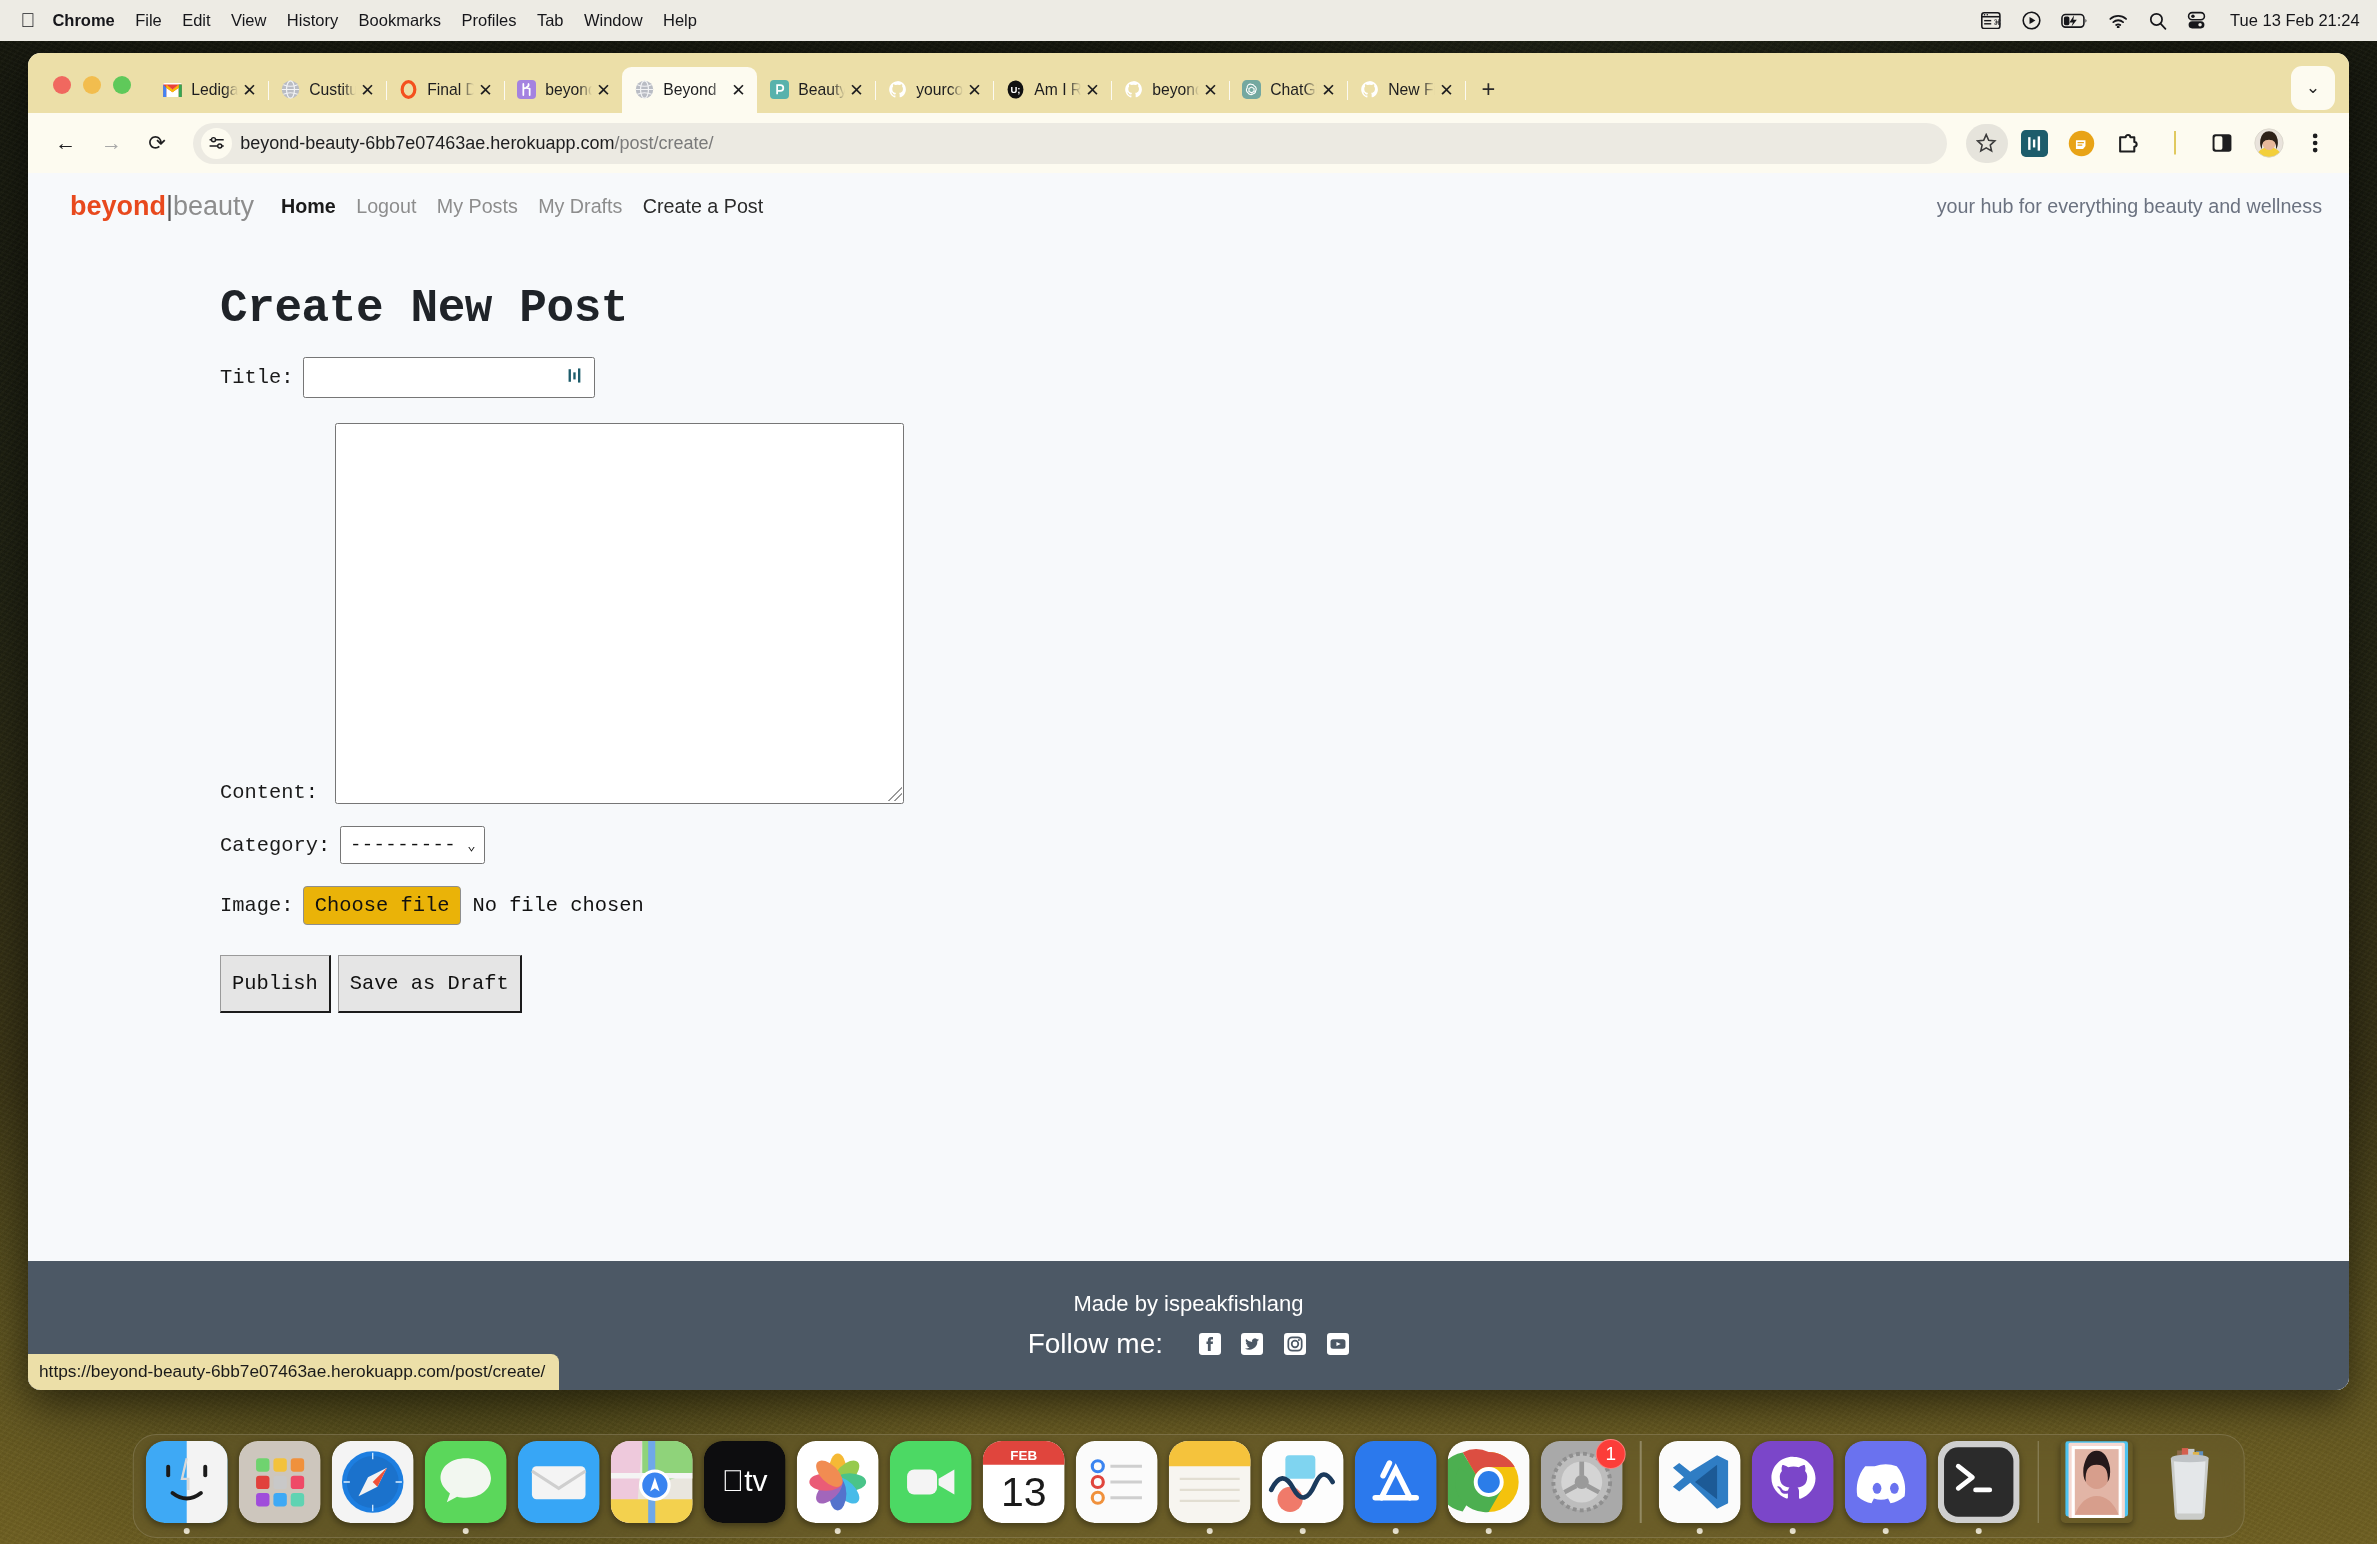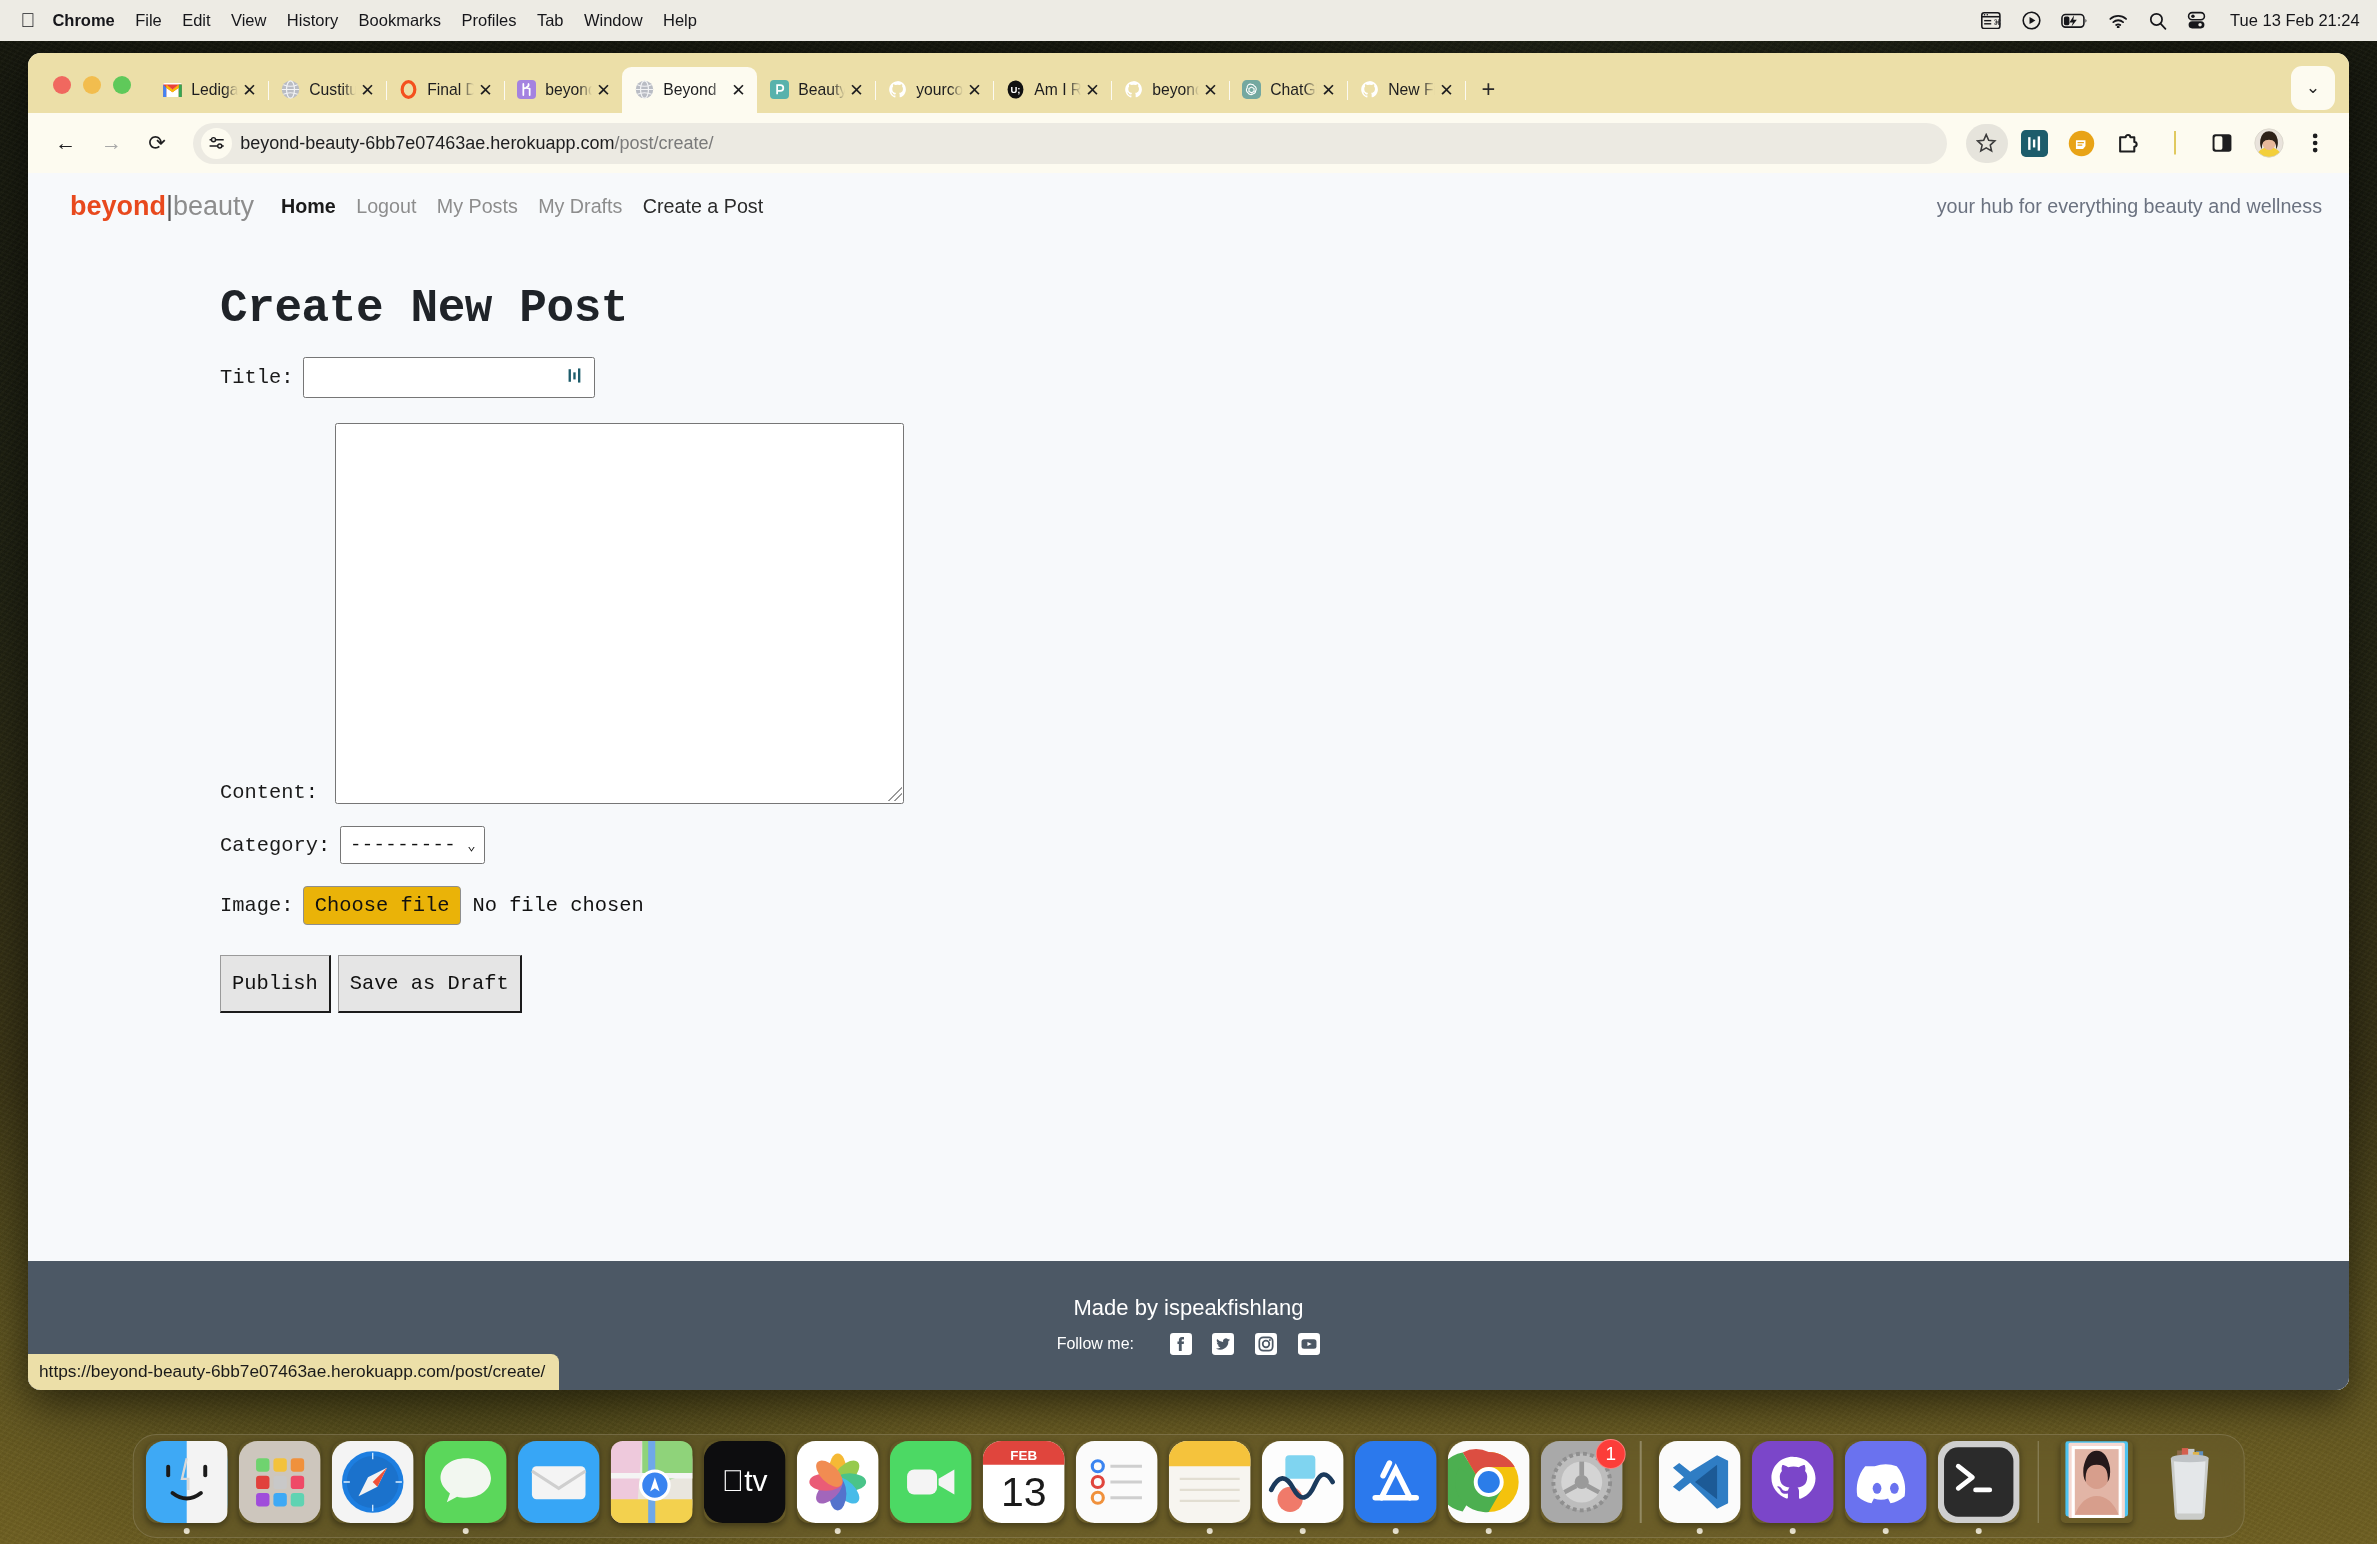--- a/index.html
+++ b/index.html
@@ -174,21 +174,21 @@
   .btnrow { display:flex; gap:7px; margin-top:30px; }
 
   
   #footer {
     position:absolute; left:0; right:0; bottom:0; height:129px;
     background:#4c5865; color:#fff;
     display:flex; flex-direction:column; align-items:center; justify-content:center; gap:11px;
   }
   #footer .made { font-size:22px; }
   #fsocial { display:flex; align-items:center; gap:19px; }
-  #fsocial .ftxt { font-size:16px; margin-right:16px; }
+  #fsocial .ftxt { font-size:28px; margin-right:16px; }
   .sicon { width:23.6px; height:23.6px; display:flex; align-items:center; justify-content:center; }
 
   
   #statusbar {
     position:absolute; left:0; bottom:0;
     background:#ecdfa8; color:#1a1a1a;
     font-size:17.3px; padding:7px 14px 7.9px 11px;
     border-radius:0 7.9px 0 0; white-space:nowrap;
     z-index:30;
   }
@@ -199,21 +199,21 @@
     bottom:6.3px; height:104px;
     background:rgba(104,92,48,.40);
     border:0.8px solid rgba(255,255,255,.14);
     border-radius:23.6px;
     display:flex; align-items:flex-start; gap:11px;
     padding:6.3px 12.6px 0 12.6px;
     backdrop-filter:blur(11px);
     z-index:40;
   }
   .dockitem { width:82px; display:flex; flex-direction:column; align-items:center; position:relative; }
-  .dicon { width:82px; height:82px; border-radius:12px; position:relative; overflow:hidden;
+  .dicon { width:82px; height:82px; border-radius:19px; position:relative; overflow:hidden;
            box-shadow:0 2.4px 6.3px rgba(0,0,0,.35); display:flex; align-items:center; justify-content:center; }
   .dot { width:6.3px; height:6.3px; border-radius:50%; background:#e8e2cf; margin-top:4.7px; }
   .dot.hidden { visibility:hidden; }
   .docksep { width:1.6px; height:82px; background:rgba(255,255,255,.28); margin:0 6.3px; align-self:flex-start; }
   .badge {
     position:absolute; top:-2.4px; right:-3.1px; min-width:30px; height:30px;
     border-radius:15px; background:#fc3d39; color:#fff;
     font-size:19px; display:flex; align-items:center; justify-content:center;
     border:1.6px solid rgba(255,255,255,.35); z-index:3;
   }

